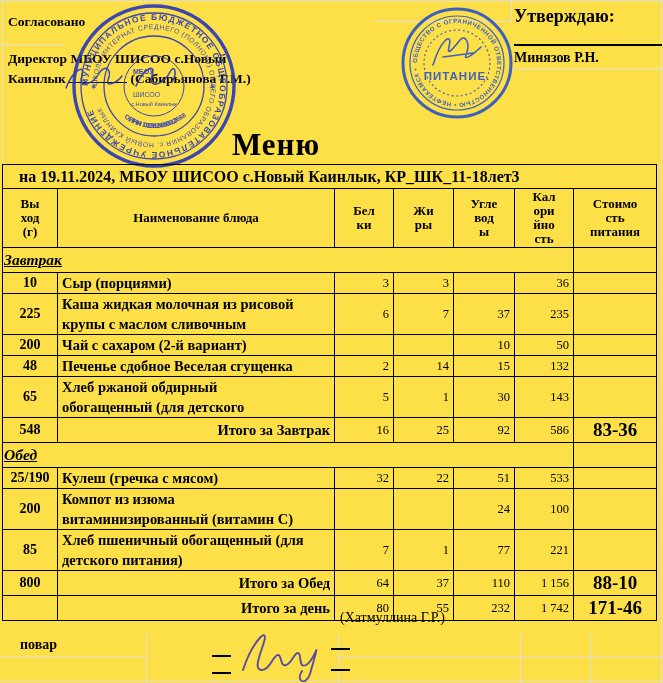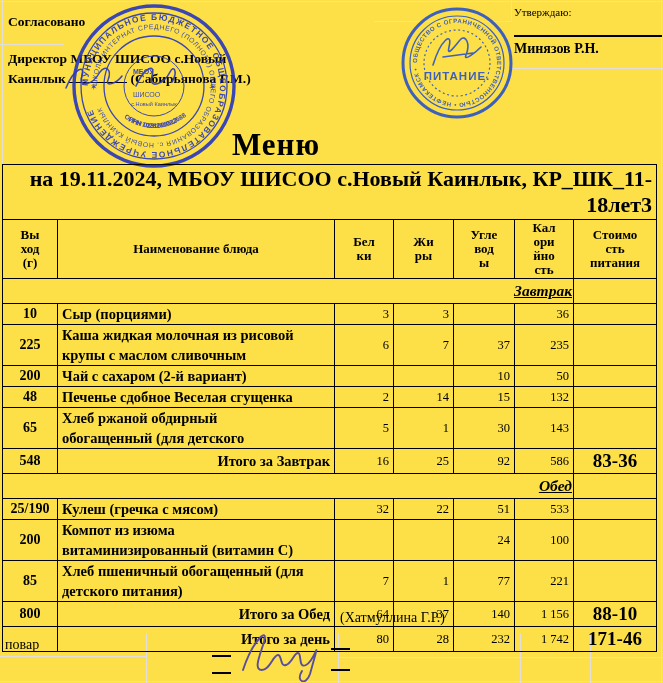--- a/index.html
+++ b/index.html
@@ -11,54 +11,54 @@
   
   .gl{position:absolute;background:var(--grid-faint);}
   .gl.h{height:1px;} .gl.v{width:1px;}
 
   
   .agreed-title{position:absolute;left:8px;top:14px;font-weight:bold;font-size:13.5px;}
   .agreed-line1{position:absolute;left:8px;top:51px;font-weight:bold;font-size:13.5px;}
   .agreed-line2{position:absolute;left:8px;top:70px;font-weight:bold;font-size:13.5px;}
   .sig-gap{display:inline-block;width:58px;border-bottom:1.4px solid #000;height:12px;}
   .approve{position:absolute;left:514px;top:6px;width:146px;}
-  .approve-title{font-weight:normal;font-size:11px;}
+  .approve-title{font-weight:bold;font-size:18px;}
   .approve-line{border-top:2px solid #000;margin-top:17px;width:148px;}
   .approve-name{font-weight:bold;font-size:14px;margin-top:4px;}
 
   .stamp{position:absolute;opacity:.92;}
   .stamp-stroke{stroke:var(--stamp-blue);fill:none;}
   .stamp-text{fill:var(--stamp-blue);font-family:"Liberation Sans",sans-serif;}
   .cat-stroke{stroke:var(--catering-blue);fill:none;}
   .cat-text{fill:var(--catering-blue);font-family:"Liberation Sans",sans-serif;}
   .sig-blue{stroke:var(--stamp-blue);fill:none;stroke-linecap:round;}
   .sig-violet{stroke:var(--signature-violet);fill:none;stroke-linecap:round;}
 
   .doc-title{position:absolute;top:128px;left:0;width:552px;text-align:center;
     font-size:31px;font-weight:bold;letter-spacing:1px;line-height:34px;}
 
   
   table.menu{position:absolute;left:2px;top:164px;width:654px;border-collapse:collapse;table-layout:fixed;}
   table.menu td,table.menu th{border:1.6px solid #000;overflow:hidden;}
-  tr.subtitle-row td{font-size:22px;font-weight:bold;text-align:right;padding:1px 4px;height:21px;}
+  tr.subtitle-row td{font-size:16px;font-weight:bold;text-align:left;padding:1px 16px;height:21px;}
   table.menu th{font-weight:bold;font-size:13px;text-align:center;vertical-align:middle;
     line-height:14px;height:28px;padding:1px 16px;white-space:pre-line;overflow-wrap:anywhere;}
   td.section-label{font-weight:bold;font-style:italic;text-decoration:underline;
-    text-align:right;font-size:15.5px;height:22px;}
+    text-align:left;font-size:15.5px;height:22px;}
   td.out{font-weight:bold;text-align:center;font-size:14px;padding:0 1px;}
   td.name{font-weight:bold;text-align:left;font-size:14.5px;line-height:20px;
     padding:0 4px;white-space:pre-line;height:19px;}
   td.num{text-align:right;font-size:12.5px;padding:0 4px 0 1px;font-weight:normal;}
   td.cost{text-align:center;font-size:13px;}
   tr.row-total td.name{text-align:right;}
   tr.row-total td.cost{font-weight:bold;font-size:19px;}
   tr.row-section td.cost{border-top:1.6px solid #000;}
 
   
-  .cook-label{position:absolute;left:5px;top:637px;font-size:14px;}
+  .cook-label{position:absolute;left:20px;top:637px;font-size:14px;font-weight:bold;}
   .cook-name{position:absolute;left:340px;top:610px;font-size:14px;}
   .dash{position:absolute;border-top:2px solid #000;width:19px;height:0;}
 </style>
 </head>
 <body>
 
 <div class="page">
 
   <div class="gl h" style="top:1px;left:0;width:663px;"></div>
   <div class="gl v" style="left:2px;top:0;height:164px;"></div>
@@ -258,29 +258,29 @@
           <td class="num">1</td>
           <td class="num">77</td>
           <td class="num">221</td>
           <td class="cost"></td>
         </tr>
         <tr class="row-total">
           <td class="out">800</td>
           <td class="name">Итого за Обед</td>
           <td class="num">64</td>
           <td class="num">37</td>
-          <td class="num">140</td>
+          <td class="num">110</td>
           <td class="num">1 156</td>
           <td class="cost">88-10</td>
         </tr>
         <tr class="row-total">
           <td class="out"></td>
           <td class="name">Итого за день</td>
           <td class="num">80</td>
-          <td class="num">28</td>
+          <td class="num">55</td>
           <td class="num">232</td>
           <td class="num">1 742</td>
           <td class="cost">171-46</td>
         </tr>
       </tbody>
   </table>
 
   <div class="cook-label">повар</div>
   <div class="dash" style="left:212px;top:655px;"></div>
   <div class="dash" style="left:212px;top:672px;"></div>

